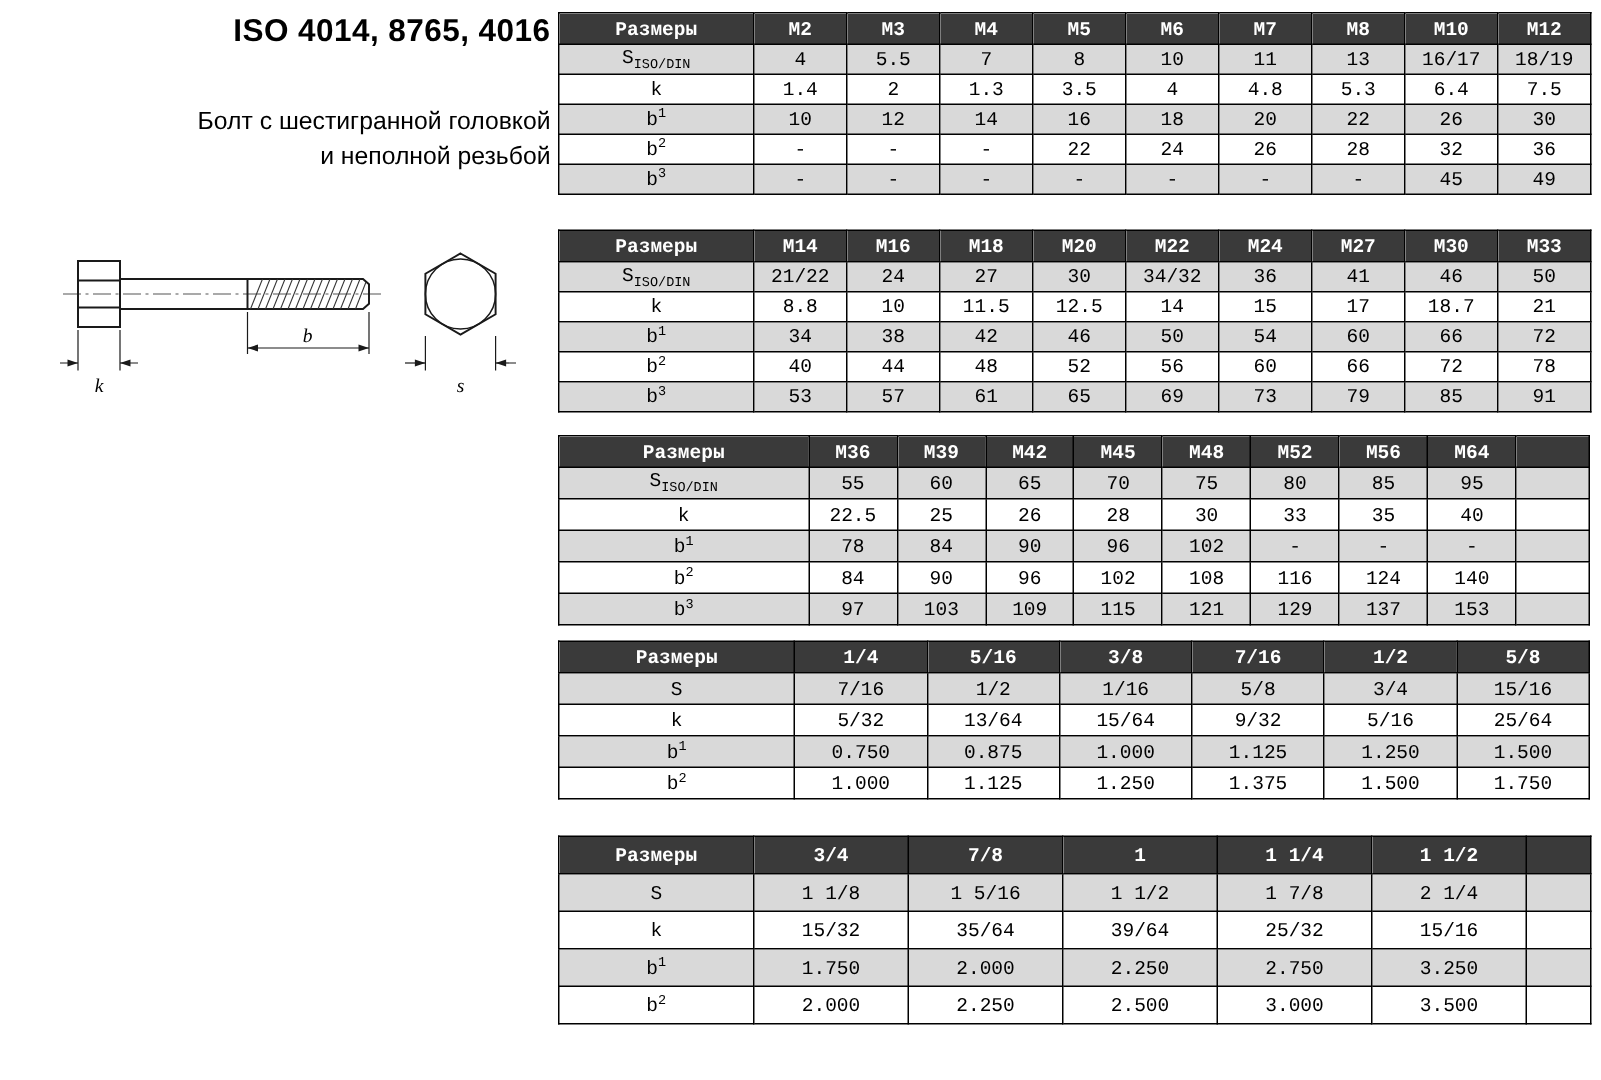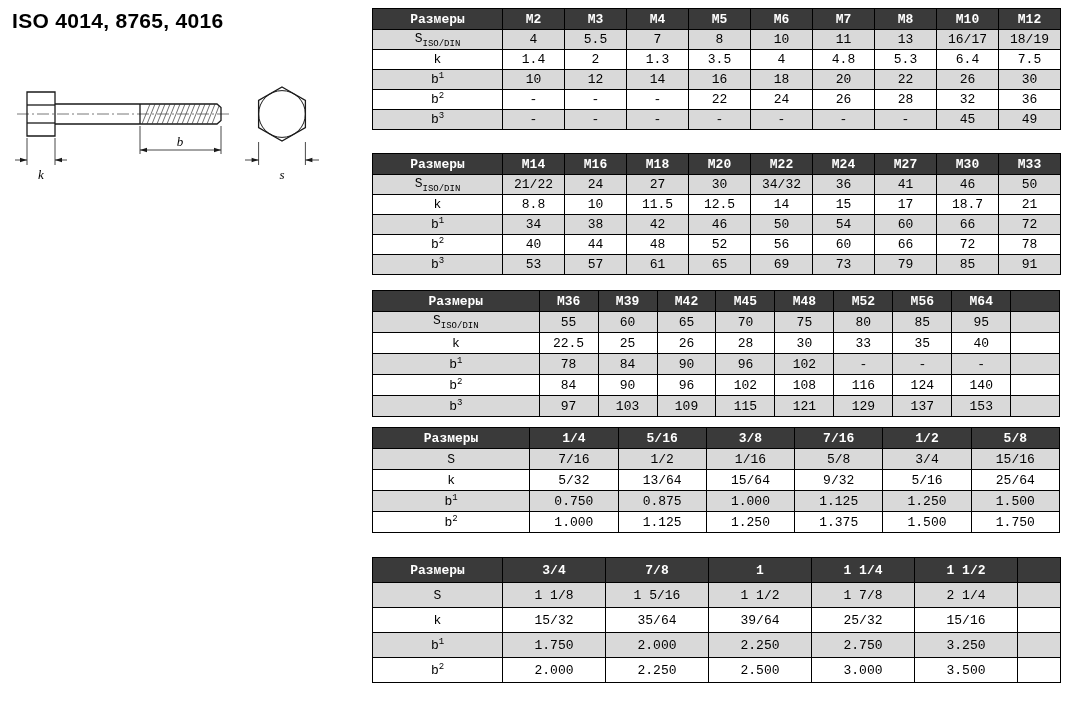--- a/index.html
+++ b/index.html
@@ -8,21 +8,21 @@
     --row-alt-bg:#d9d9d9;
     --border-color:#000000;
   }
   *{box-sizing:border-box;}
   html,body{margin:0;padding:0;}
   body{
     width:1067px;height:720px;position:relative;overflow:hidden;
     background:#ffffff;color:#000;
     font-family:"Liberation Sans", sans-serif;
   }
-  .left-panel{position:absolute;left:12px;top:8px;width:355px;}
+  .left-panel{position:absolute;left:12px;top:8px;width:355px;text-align:right;}
   .title-block{font-weight:bold;font-size:21px;line-height:26px;letter-spacing:0.3px;}
   .subtitle-block{margin-top:36px;font-size:16.5px;line-height:23px;}
   .drawing-wrap{margin-top:48px;}
   .notes-block{margin-top:30px;font-size:13.5px;line-height:20px;}
   .tables{position:absolute;left:372px;top:8px;width:688px;}
   table.dim-table{
     border-collapse:collapse;table-layout:fixed;width:688px;
     font-size:13px;
     font-family:Liberation Mono, monospace;
   }
@@ -58,20 +58,22 @@
     font-family:"Liberation Serif", serif;}
 </style>
 </head>
 <body>
 
 <div class="left-panel">
   <div class="title-block">
     <div>ISO 4014, 8765, 4016</div>
   </div>
   <div class="subtitle-block">
+    <div>Болт с шестигранной головкой</div>
+    <div>и неполной резьбой</div>
   </div>
 
   <div class="drawing-wrap">
     <svg class="drawing-svg" width="330" height="102" viewBox="0 0 330 102">
 
       <line x1="5" y1="32" x2="220" y2="32" stroke="#555" stroke-width="0.8" stroke-dasharray="12 3 2 3"></line>
       <g stroke="#1a1a1a" fill="none" stroke-width="1.3">
 
         <path d="M15 10 L43 10 L43 54 L15 54 Z"></path>
         <line x1="15" y1="23" x2="43" y2="23"></line>

